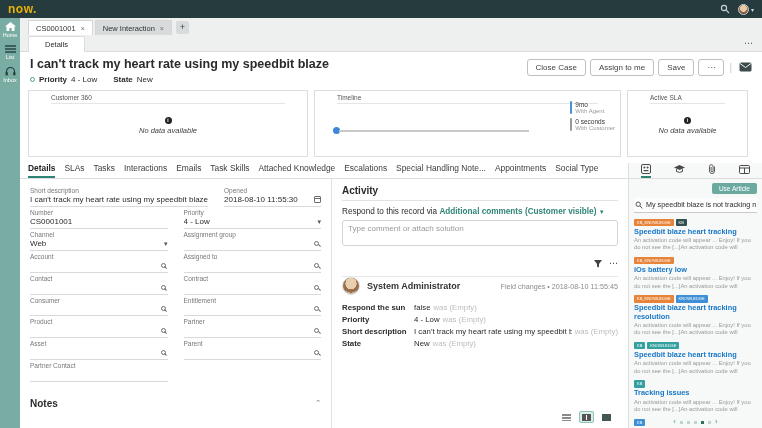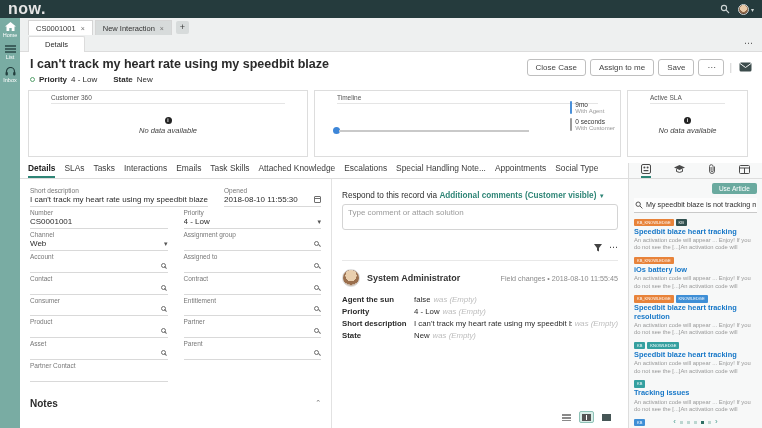--- a/index.html
+++ b/index.html
@@ -1,21 +1,21 @@
 <!DOCTYPE html>
 <html><head>
 <meta charset="utf-8">
 <style>
   * { margin:0; padding:0; box-sizing:border-box; }
   html,body { width:762px; height:428px; overflow:hidden; }
   body { font-family:"Liberation Sans","DejaVu Sans",sans-serif; background:#fff; color:#2b2b2b; position:relative; }
 
   
   .topbar { position:absolute; left:0; top:0; width:762px; height:18px; background:#253b3d; display:flex; align-items:center; justify-content:space-between; padding:0 8px; z-index:30; }
-  .logo { color:#e5e5e5; font-weight:bold; font-size:16px; letter-spacing:.5px; }
+  .logo { color:#eab308; font-weight:bold; font-size:12px; letter-spacing:.5px; }
   .topbar-right { display:flex; align-items:center; gap:8px; }
   .tb-search svg { display:block; }
   .avatar-wrap { display:flex; align-items:center; gap:2px; }
   .avatar { width:11px; height:11px; border-radius:50%; background:radial-gradient(circle at 50% 38%, #e9c9a6 0 45%, #8d6748 46% 70%, #5b3f2e 71% 100%); border:1px solid #cfd6d6; }
   .avatar-caret { color:#cfd6d6; font-size:6px; }
 
   
   .sidebar { position:absolute; left:0; top:18px; width:20px; height:410px; background:#79aca3; z-index:20; display:flex; flex-direction:column; align-items:center; padding-top:4px; gap:7px; }
   .side-item { display:flex; flex-direction:column; align-items:center; gap:1px; cursor:pointer; width:100%; }
   .side-item svg { display:block; }
@@ -96,30 +96,30 @@
   .respond-row { font-size:8.2px; padding:6px 0 4px; border-bottom:0; }
   .respond-link { color:#2e8576; font-weight:bold; cursor:pointer; }
   .respond-caret { color:#2e8576; font-size:6px; }
   .composer { width:100%; height:26px; border:1px solid #d4d4d4; border-radius:3px; resize:none; font-family:inherit; font-size:8px; color:#333; padding:3px 5px; }
   .composer::placeholder { color:#9a9a9a; }
   .post-row { display:flex; justify-content:flex-end; margin-top:5px; }
   .post-btn { background:#7fb5aa; border:none; color:#fff; font-size:8px; padding:3px 11px; border-radius:3px; cursor:pointer; font-family:inherit; }
   .filter-row { display:flex; justify-content:flex-end; align-items:center; gap:7px; margin-top:4px; padding-bottom:4px; border-bottom:1px solid #e8e8e8; }
   .funnel { cursor:pointer; }
   .stream-dots { font-size:9px; color:#444; cursor:pointer; line-height:5px; }
-  .entry { margin-top:8px; }
+  .entry { }
   .entry-head { display:flex; align-items:center; gap:7px; }
   .entry-avatar { width:18px; height:18px; border-radius:50%; background:radial-gradient(circle at 50% 35%, #e9cfae 0 42%, #9a6f4d 43% 68%, #c9b8a8 69% 100%); border:1px solid #ddd; flex-shrink:0; }
   .entry-author { font-size:9px; font-weight:bold; color:#333; flex:1; }
   .entry-meta { font-size:7.2px; color:#8a8a8a; white-space:nowrap; }
   .changes { margin:7px 0 0 0; }
   .chrow { display:flex; font-size:7.8px; line-height:1.55; }
   .chfield { width:72px; font-weight:bold; flex-shrink:0; }
   .chval { color:#2b2b2b; white-space:nowrap; overflow:hidden; }
-  .chwas { color:#bdbdbd; font-style:italic; margin-left:3px; white-space:nowrap; }
+  .chwas { color:#bdbdbd; margin-left:3px; white-space:nowrap; }
   .view-toggles { position:absolute; right:14px; bottom:5px; display:flex; gap:5px; align-items:center; }
   .vt { width:15px; height:12px; border-radius:2px; display:flex; align-items:center; justify-content:center; cursor:pointer; border:1px solid transparent; }
   .vt.active { background:#d9efe9; border-color:#8fc2b7; }
   .vt-rows { width:9px; height:7px; background:repeating-linear-gradient(#8a8a8a 0 1.5px, #fff 1.5px 3px); }
   .vt-split { width:9px; height:7px; border:1px solid #555; background:linear-gradient(90deg,#555 0 3px,#fff 3px 3.8px,#555 3.8px 100%); }
   .vt-full { width:9px; height:7px; background:#46565  6; background:#465656; }
 
   
   .assist { width:134px; background:#f7f8f8; border-left:1px solid #ddd; position:relative; display:flex; flex-direction:column; flex-shrink:0; overflow:hidden; }
   .assist-tabs { height:16px; border-bottom:1px solid #ddd; display:flex; justify-content:space-between; padding:0 12px; flex-shrink:0; }
@@ -448,20 +448,21 @@
           <div class="notes-block">
             <div class="sec-h">
               <span>Notes</span>
               <span class="sec-caret">⌃</span>
             </div>
 
           </div>
         </div>
 
         <div class="act-col">
+          <div class="act-h">Activity</div>
           <div class="respond-row">
             <span>Respond to this record via</span>
             <span class="respond-link">Additional comments (Customer visible)</span>
             <span class="respond-caret">▼</span>
           </div>
           <textarea class="composer" placeholder="Type comment or attach solution" style=""></textarea>
           <div class="filter-row">
             <span class="funnel">
               <svg width="8" height="8" viewBox="0 0 8 8">
                   <path d="M0 0 L8 0 L5 4 L5 7.5 L3 6.5 L3 4 Z" fill="#444"></path>
@@ -475,21 +476,21 @@
               <span class="entry-author">System Administrator</span>
               <span class="entry-meta">
                 <span>Field changes</span>
                 <span>•</span>
                 <span>2018-08-10 11:55:45</span>
               </span>
             </div>
             <div class="changes">
 
                 <div class="chrow">
-                  <span class="chfield">Agent the sun</span>
+                  <span class="chfield">Respond the sun</span>
                   <span class="chval">false</span>
                   <span class="chwas">was (Empty)</span>
                 </div>
 
                 <div class="chrow">
                   <span class="chfield">Priority</span>
                   <span class="chval">4 - Low</span>
                   <span class="chwas">was (Empty)</span>
                 </div>
 

